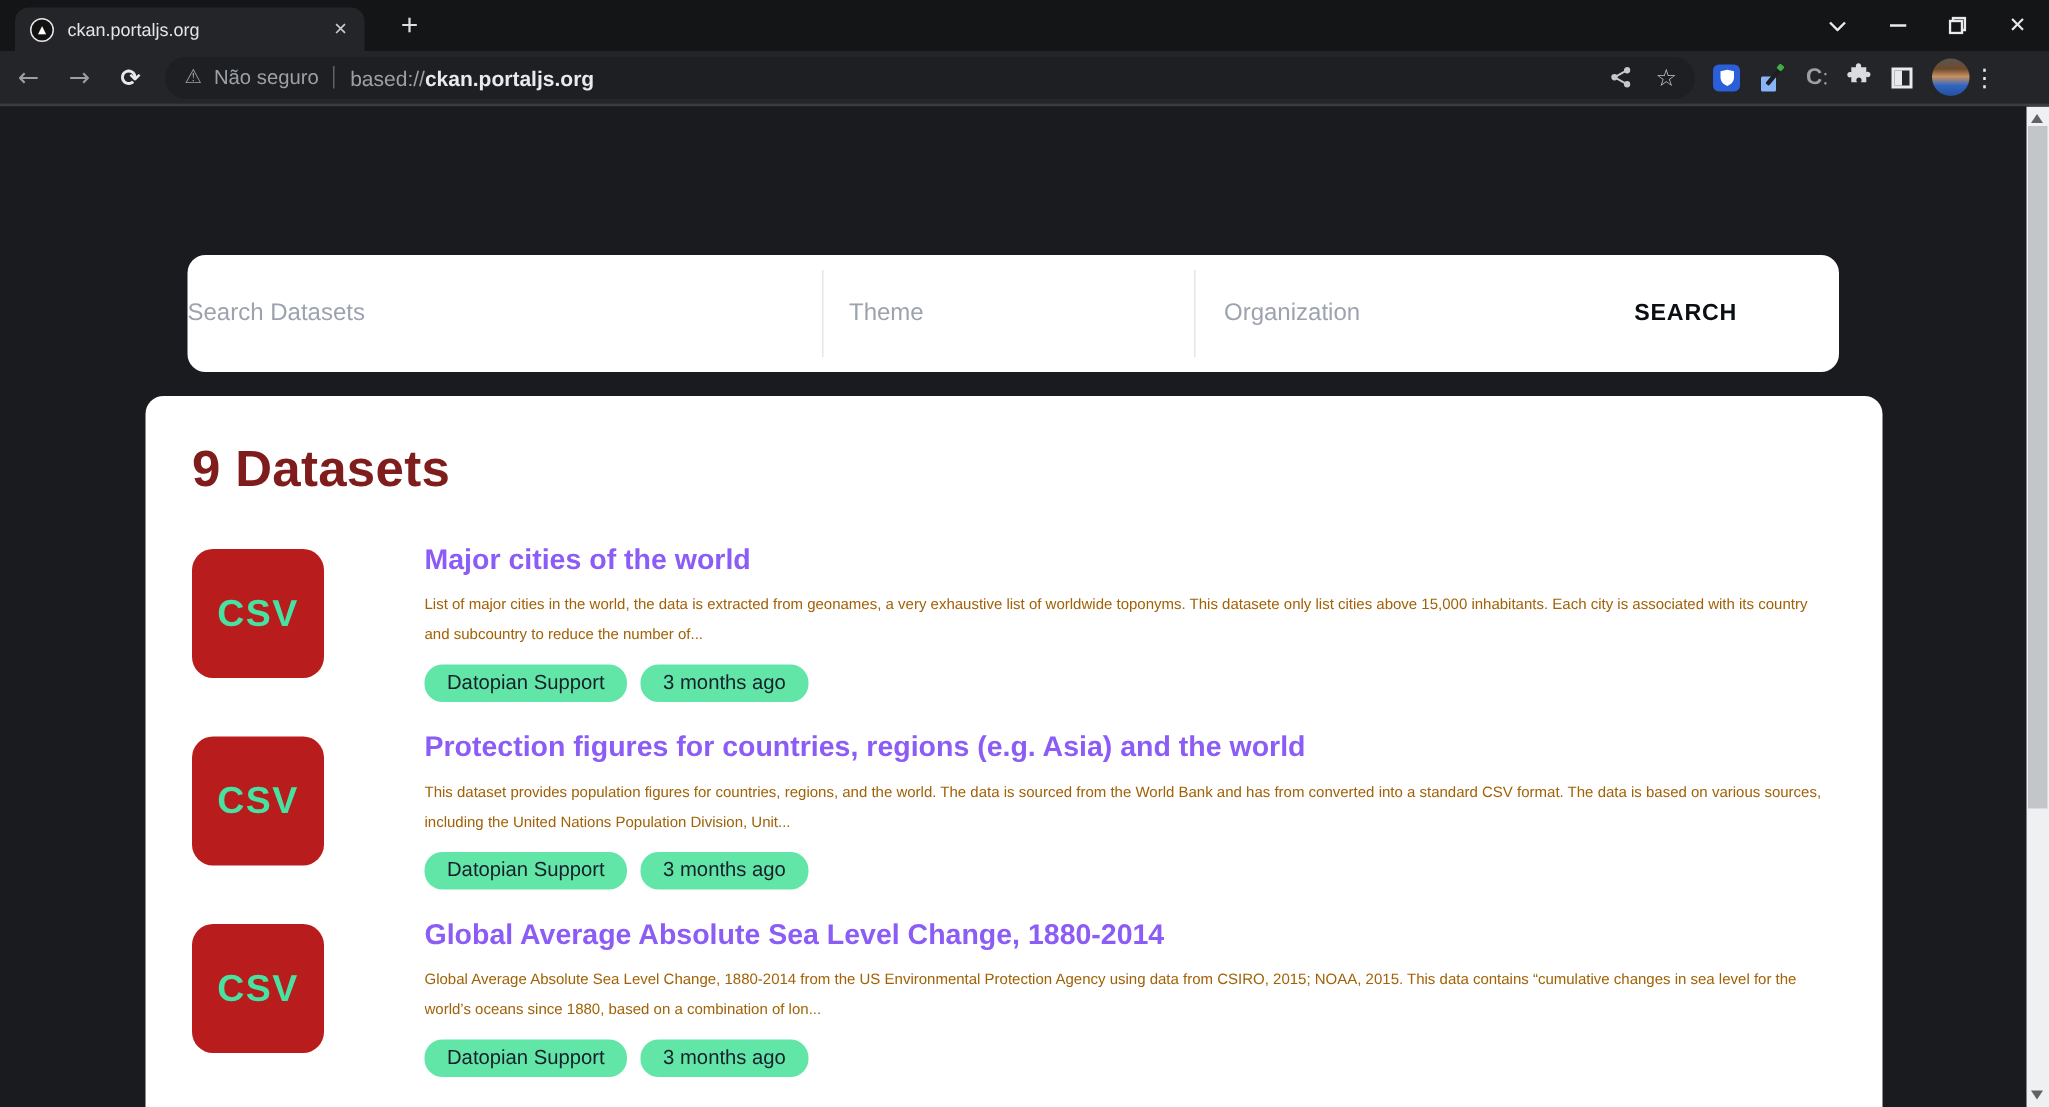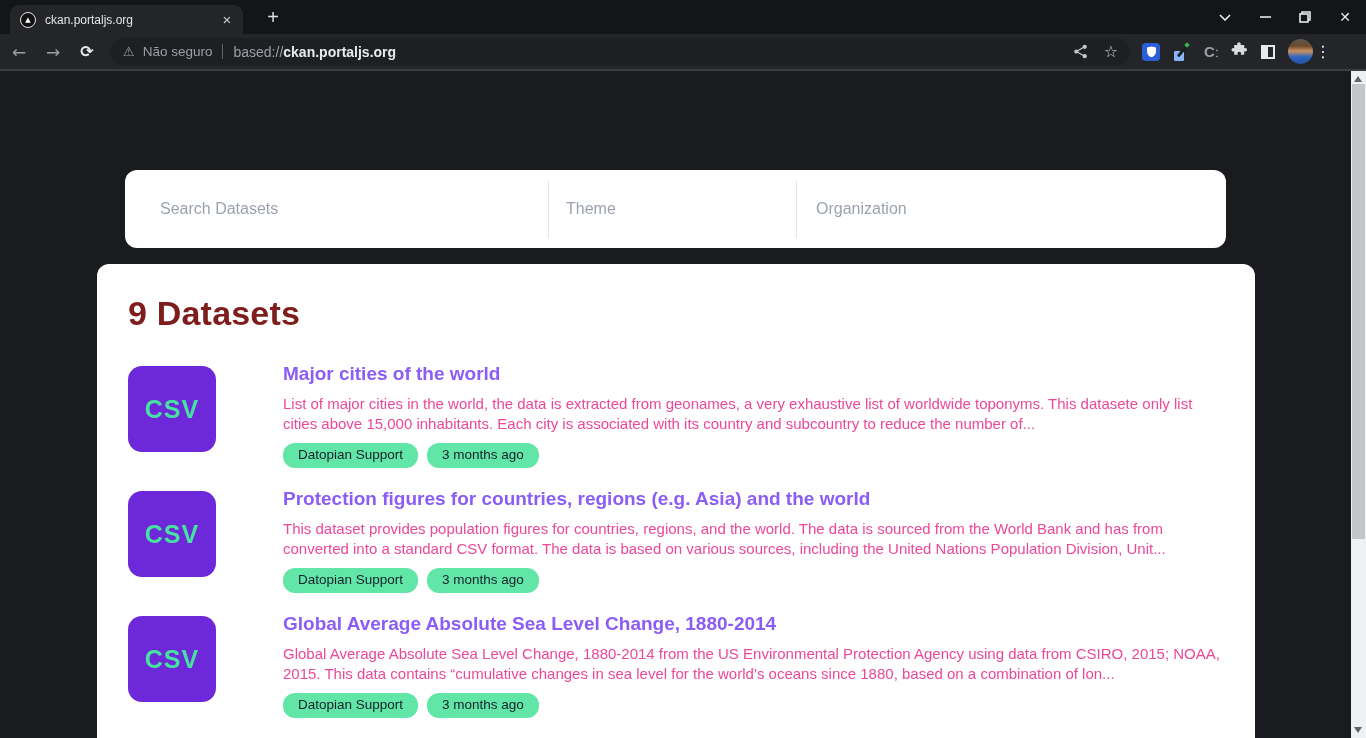--- a/index.html
+++ b/index.html
@@ -73,42 +73,42 @@
   
   .viewport { position:absolute; left:0; top:71px; width:1366px; height:667px;
               background:#1a1b1e; overflow:hidden; }
 
   .search-card { position:absolute; left:125px; top:99px; width:1101px; height:78px;
                  background:#ffffff; border-radius:12px; display:flex;
                  align-items:stretch; }
   .sfield { border:none; outline:none; font-size:16px; color:#111827;
             font-family:"Liberation Sans", sans-serif; background:transparent; }
   .sfield::placeholder { color:#9ca3af; }
-  .f1 { flex:0 0 423px; padding-left:35px; }
+  .f1 { flex:0 0 423px; }
   .f2 { flex:0 0 247px; padding-left:17px; }
   .f3 { flex:0 0 264px; padding-left:19px; }
   .vdiv { width:1px; background:#e2e5e9; margin:10px 0; }
   .search-btn { flex:1; border:none; background:transparent; cursor:pointer;
                 font-family:"Liberation Sans", sans-serif; font-size:15.5px;
                 font-weight:bold; letter-spacing:0.5px; color:#0b0f14;
                 text-align:right; padding-right:68px; }
 
   .results-card { position:absolute; left:97px; top:193px; width:1158px;
                   height:560px; background:#ffffff; border-radius:12px;
                   padding:30px 30px 0 31px; }
   .results-heading { font-size:34px; font-weight:800; color:#7f1d1d;
                      letter-spacing:0.2px; margin-bottom:29px; }
   .dataset-row { display:flex; margin-bottom:19px; }
-  .fmt-box { flex:0 0 88px; height:86px; margin-top:4px; background:#6d28d9;
+  .fmt-box { flex:0 0 88px; height:86px; margin-top:4px; background:#b91c1c;
              border-radius:14px; display:flex; align-items:center;
              justify-content:center;text-align:right; }
   .fmt-label { color:#47e2a2; font-size:25px; font-weight:bold; letter-spacing:1px; }
   .row-body { margin-left:67px; width:941px; }
   .ds-title { font-size:19px; font-weight:bold; color:#8b5cf6; line-height:24px; }
-  .ds-desc { margin-top:8px; font-size:15px; line-height:20px; color:#ec4899;
+  .ds-desc { margin-top:8px; font-size:10px; line-height:20px; color:#a16207;
              display:-webkit-box; -webkit-line-clamp:2; -webkit-box-orient:vertical;
              overflow:hidden; }
   .badges { margin-top:9px; display:flex; gap:9px; }
   .badge { background:#62e6a8; color:#15202b; font-size:13.5px; line-height:23px;
            height:25px; padding:0 15px; border-radius:12px; white-space:nowrap; }
 
   
   .scrollbar { position:absolute; right:0; top:0; width:15px; height:667px;
                background:#eef0f1; }
   .sb-up { position:absolute; top:5px; left:3px; width:0; height:0;
@@ -197,20 +197,21 @@
 <div class="chrome-border"></div>
 
 <div class="viewport">
 
   <div class="search-card">
     <input class="sfield f1" type="text" placeholder="Search Datasets" style="">
     <div class="vdiv"></div>
     <input class="sfield f2" type="text" placeholder="Theme" style="">
     <div class="vdiv"></div>
     <input class="sfield f3" type="text" placeholder="Organization" style="">
+    <button class="search-btn">SEARCH</button>
   </div>
 
   <div class="results-card">
     <div class="results-heading">9 Datasets</div>
 
     <div class="dataset-row">
       <div class="fmt-box">
         <span class="fmt-label">CSV</span>
       </div>
       <div class="row-body">

